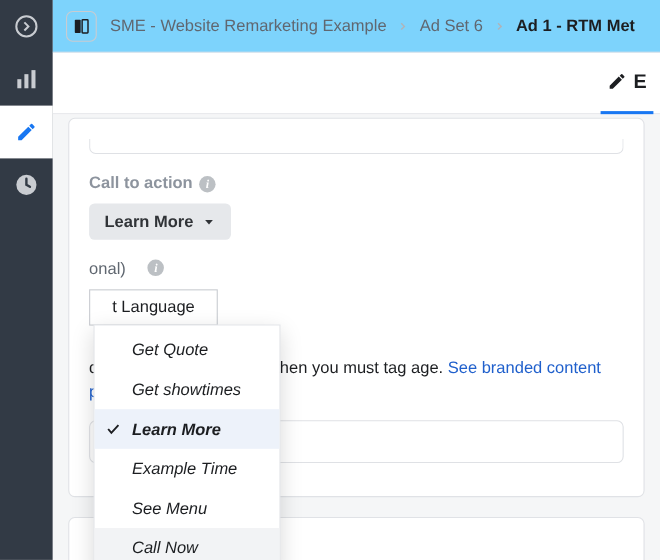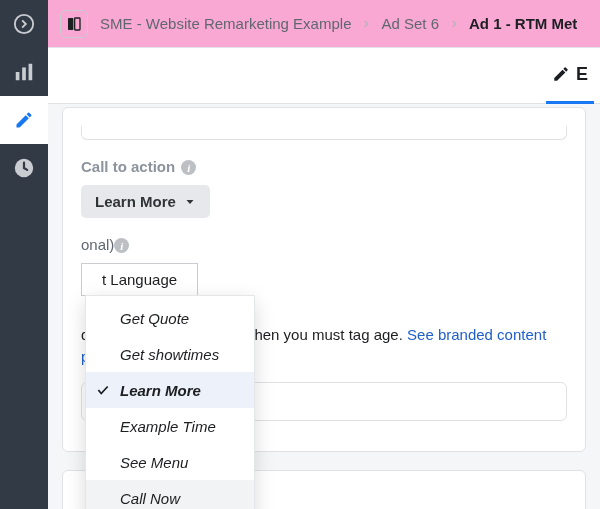--- a/index.html
+++ b/index.html
@@ -8,21 +8,21 @@
   .left-rail {
     position: absolute; left: 0; top: 0; width: 48px; height: 509px;
     background: #323a45; display: flex; flex-direction: column; align-items: center;
   }
   .rail-item { width: 48px; height: 48px; display: flex; align-items: center; justify-content: center; color: #c9ccd1; }
   .rail-item.active { background: #fff; color: #1877f2; }
   .rail-item svg { display: block; }
 
   .topbar {
     position: absolute; left: 48px; top: 0; right: 0; height: 48px;
-    border-bottom: 1px solid #e0e2e6; background: #f9a8d4; display: flex; align-items: center;
+    border-bottom: 1px solid #e0e2e6; background: #7dd3fc; display: flex; align-items: center;
     padding: 0 12px; gap: 12px;
   }
   .catalog-badge {
     width: 28px; height: 28px; border: 1px solid #c9ccd1; border-radius: 6px;
     display: flex; align-items: center; justify-content: center; color: #1c1e21;
   }
   .breadcrumb { display: flex; align-items: center; gap: 10px; color: #606770; font-size: 15px; white-space: nowrap; overflow: hidden; }
   .breadcrumb .crumb { color: #606770; }
   .breadcrumb .crumb.final { color: #1c1e21; font-weight: 700; }
   .breadcrumb .chev { color: #b0b3b8; }
@@ -59,21 +59,21 @@
     font-family: Georgia, serif; font-style: italic;
   }
 
   .cta-button {
     display: inline-flex; align-items: center; gap: 8px;
     background: #e6e8eb; border: none; border-radius: 5px;
     padding: 8px 14px; font-size: 15px; font-weight: 700; color: #303337; cursor: pointer;
   }
 
   .below-cta { margin-top: 18px; font-size: 15px; color: #606770; }
-  .lang-row { display: flex; align-items: flex-end; gap: 0; margin-bottom: 10px; }
+  .lang-row { display: flex; align-items: flex-start; gap: 20px; margin-bottom: 10px; }
   .lang-btn {
     background: #fff; border: 1px solid #c9ccd1; border-radius: 0; padding: 7px 20px;
     font-size: 15px; color: #1c1e21; cursor: pointer;
   }
   .policy-text { color: #1c1e21; line-height: 1.45; }
   .policy-text a { color: #2060cc; text-decoration: none; }
   .ext-icon { color: #8d949e; margin-left: 4px; vertical-align: middle; }
   .partner-input {
     margin-top: 14px; width: 100%; border: 1px solid #dfe1e5; border-radius: 6px;
     padding: 10px 12px; font-size: 15px; color: #8d949e; background: #fff;

